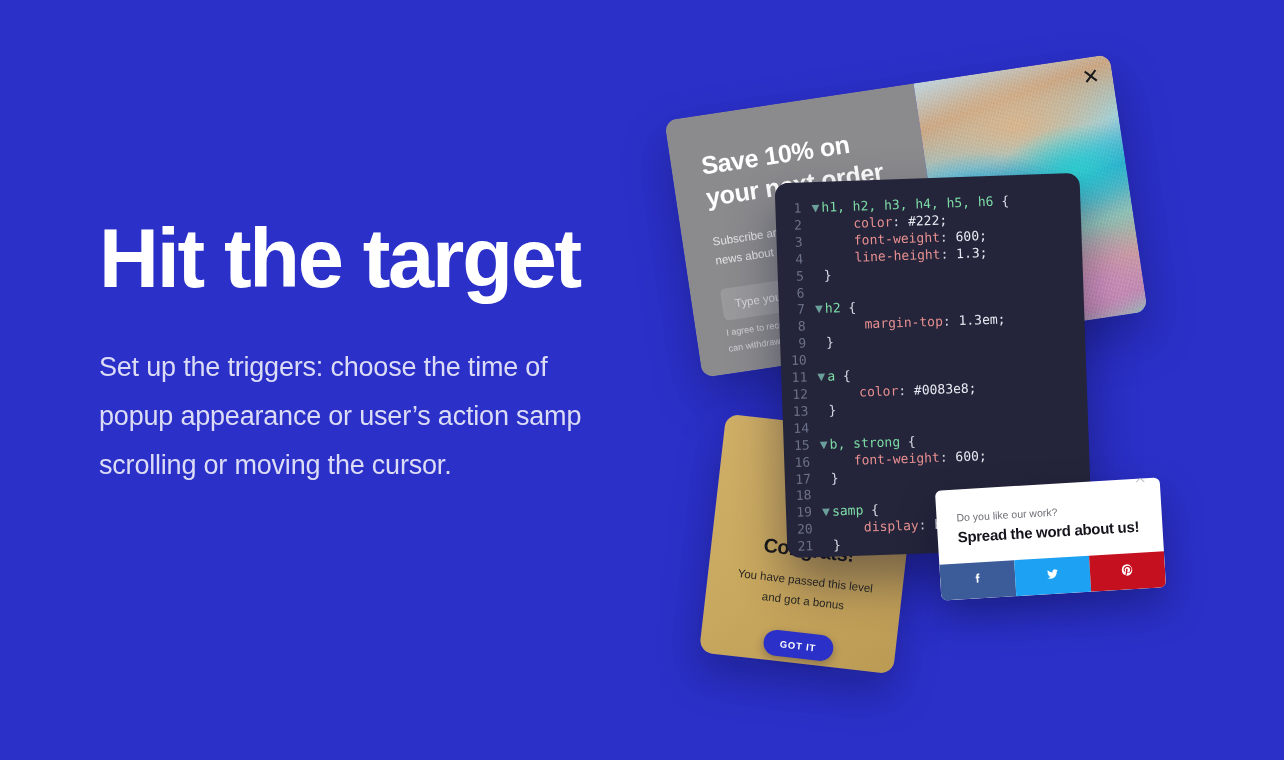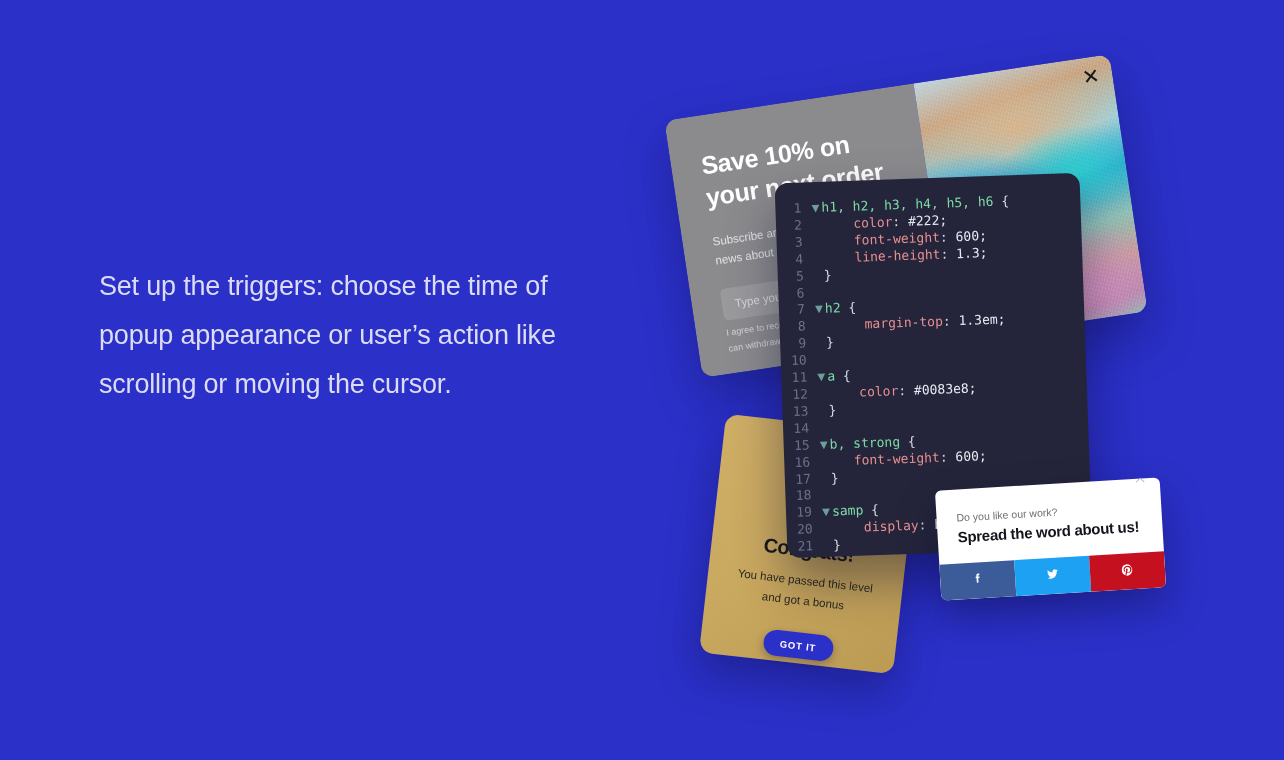--- a/index.html
+++ b/index.html
@@ -227,21 +227,22 @@
     color:#ffffff;
   }
   .so-btn svg { width:15px; height:15px; fill:#ffffff; }
 </style>
 </head>
 <body>
 
 <div class="stage">
 
   <div class="copy">
-    <div class="subcopy">Set up the triggers: choose the time of popup appearance or user’s action like scrolling or moving the cursor.</div>
+    <div class="headline">Hit the target</div>
+    <div class="subcopy">Set up the triggers: choose the time of popup appearance or user’s action samp scrolling or moving the cursor.</div>
   </div>
 
   <div class="stack">
 
     <div class="newsletter">
       <div class="nl-left">
         <div class="nl-title">Save 10% on your next order</div>
         <div class="nl-sub">Subscribe and be the first to get the news about discounts</div>
         <div class="nl-input">Type your email</div>
         <div class="nl-legal">I agree to receive marketing information. I can withdraw my consent anytime.</div>

